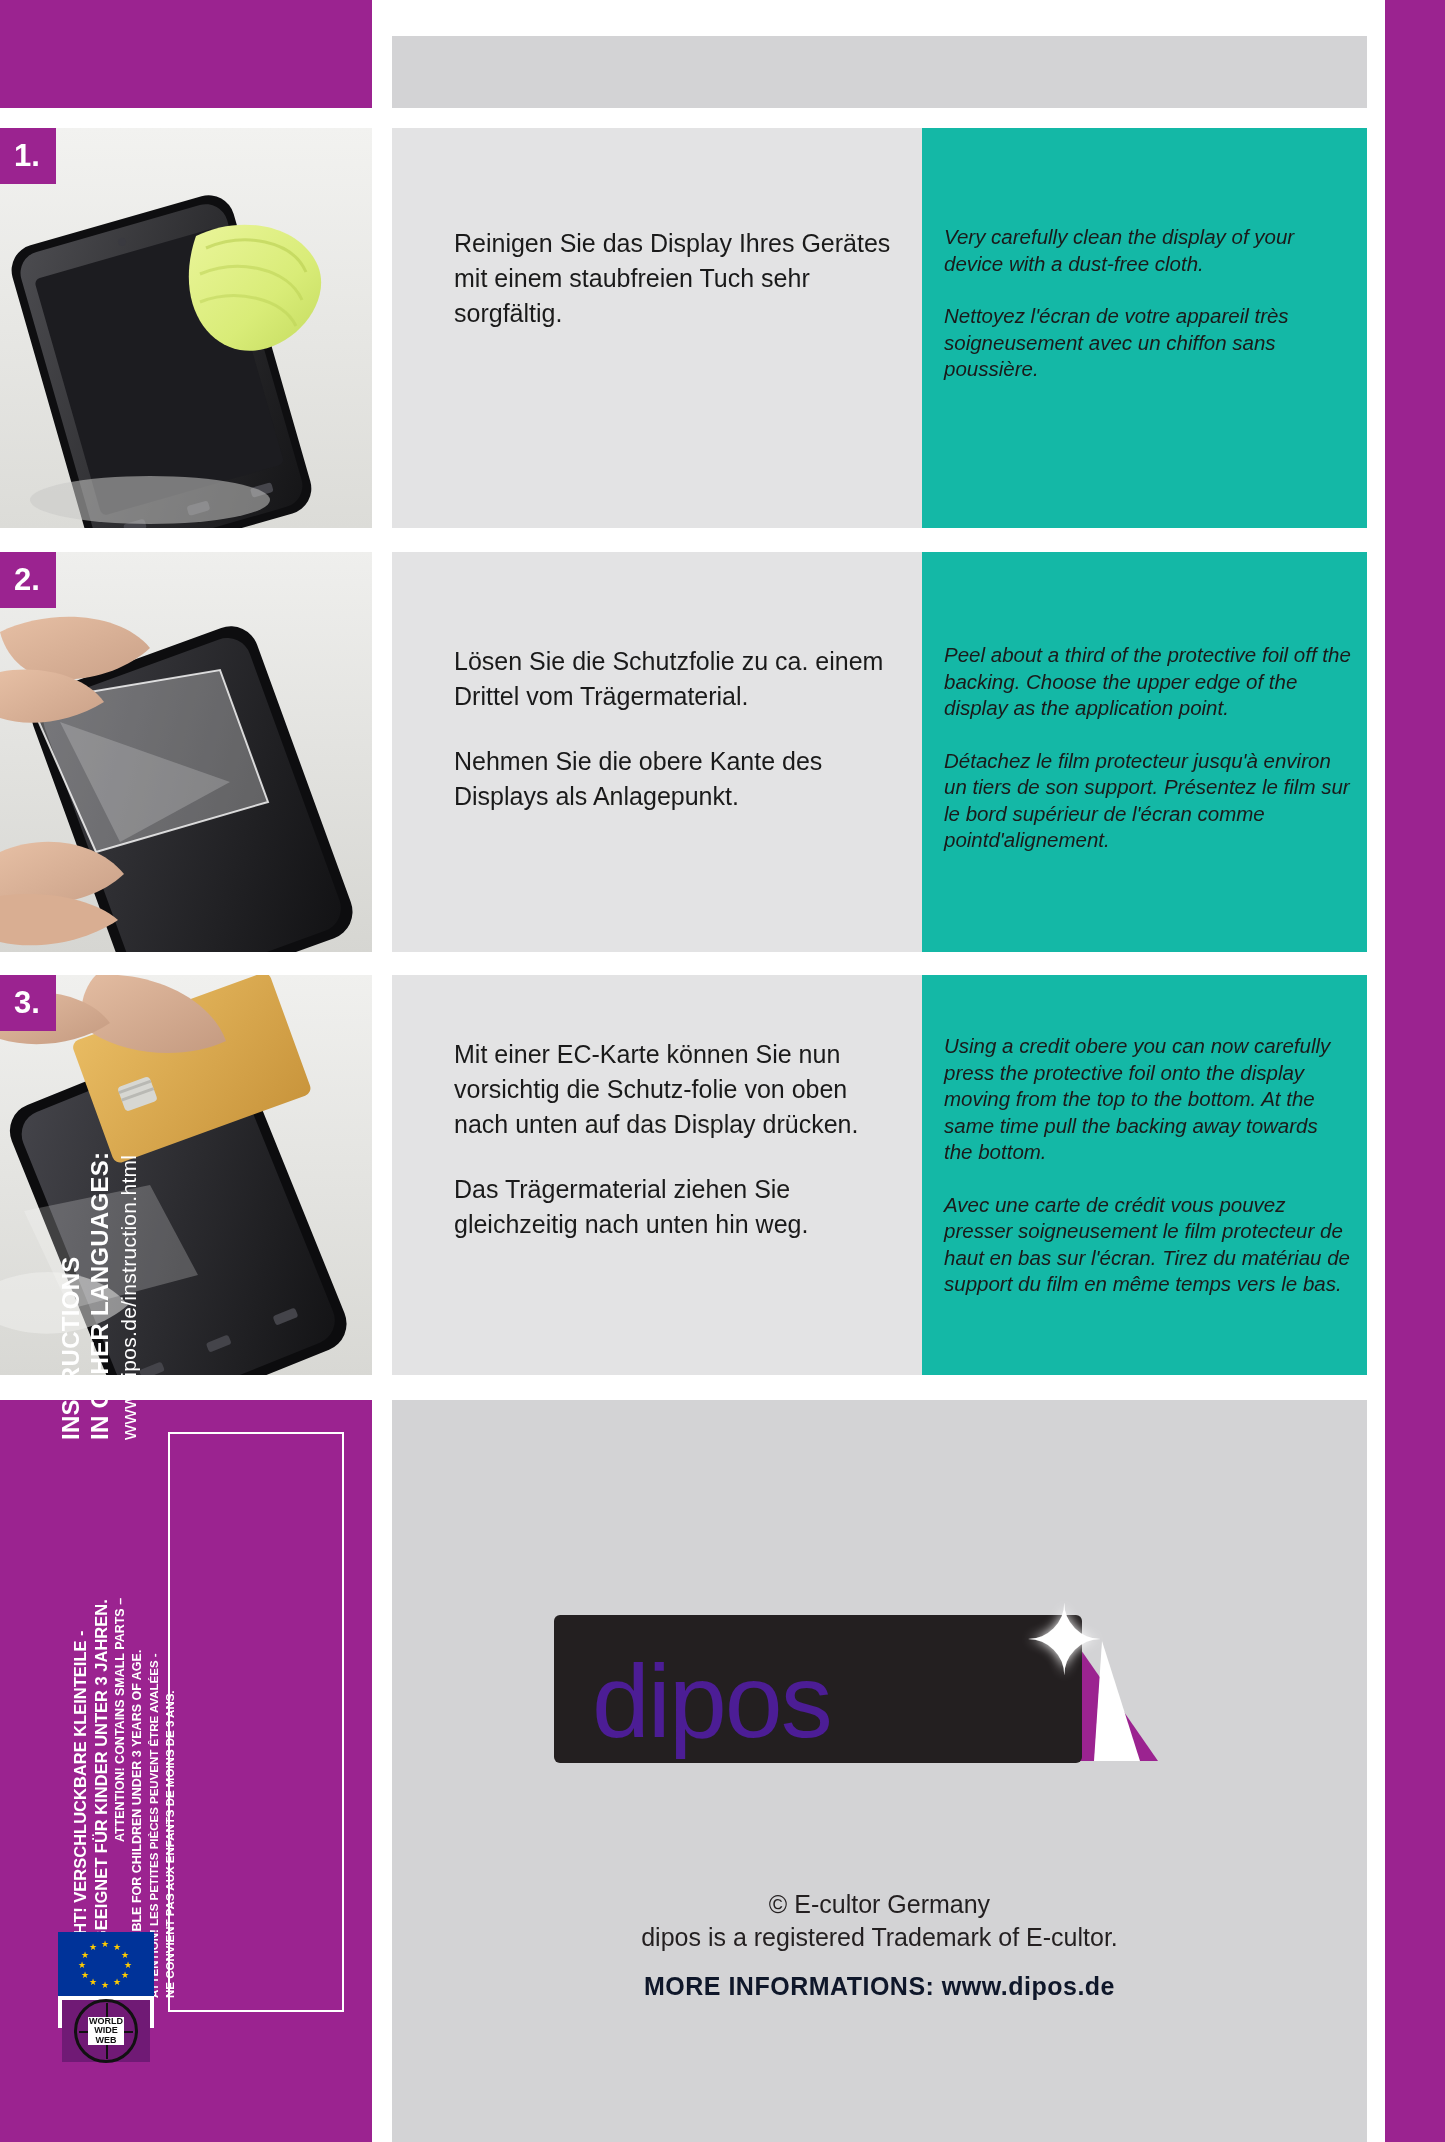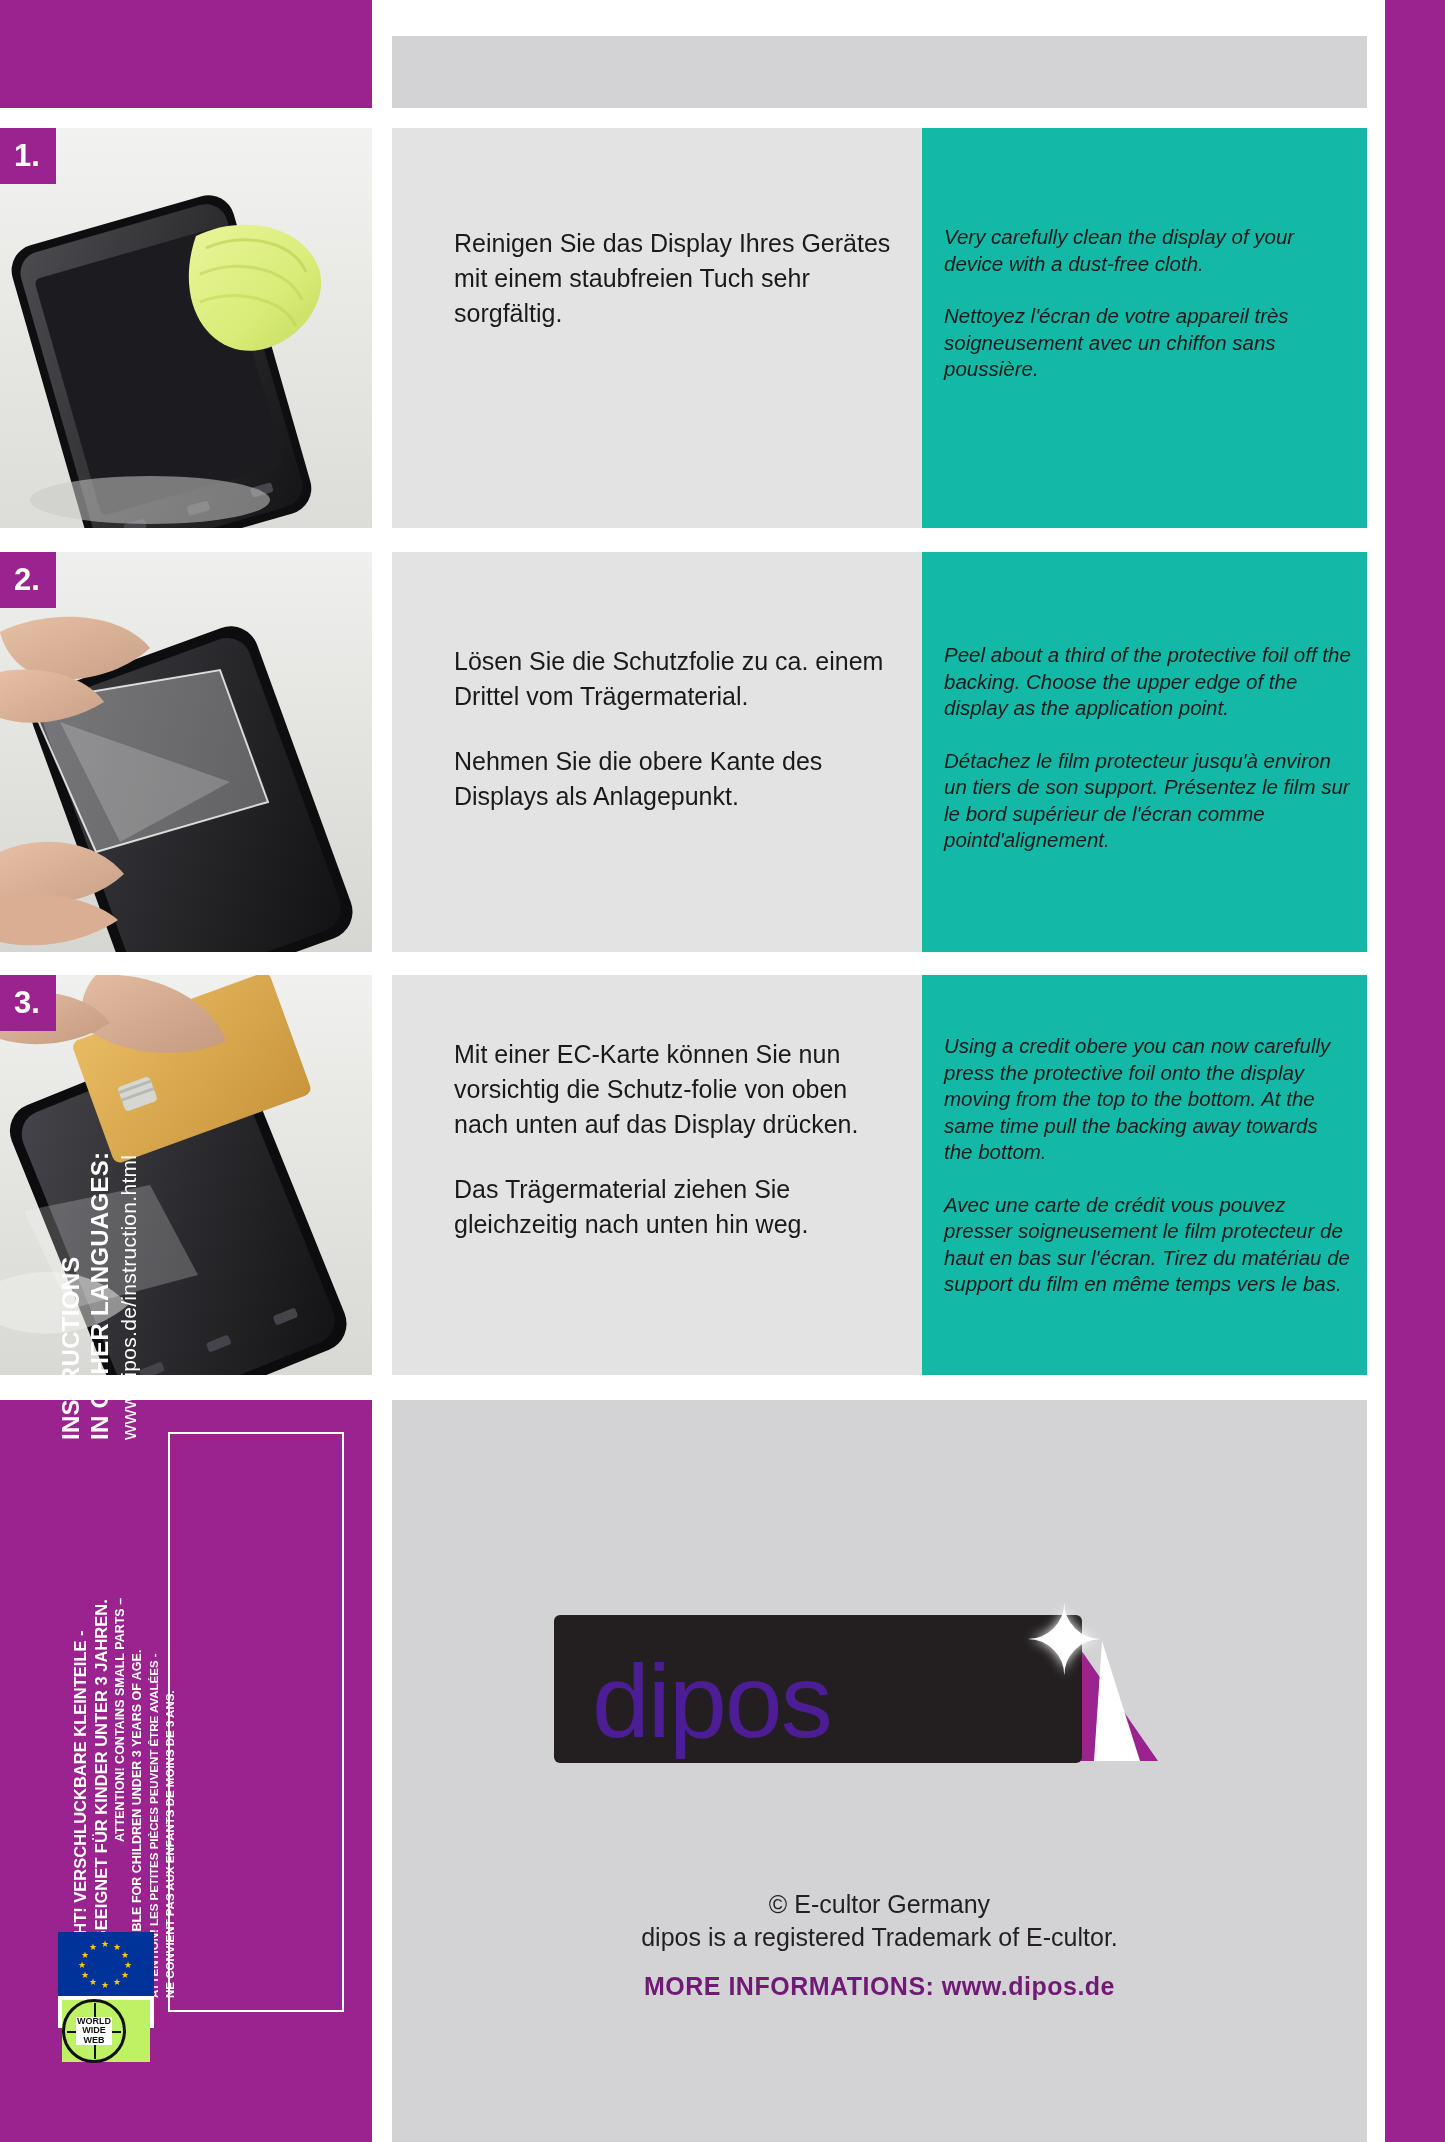--- a/index.html
+++ b/index.html
@@ -170,24 +170,24 @@
   .eu-star {
     position: absolute;
     color: #FFCC00;
     font-size: 9px;
     line-height: 9px;
   }
   .w3-circle {
     position: absolute;
     left: 62px; top: 2000px;
     width: 88px; height: 62px;
-    background: #bef264;
+    background: #701a75;
     display: flex;
     align-items: center;
-    justify-content: flex-start;
+    justify-content: center;
   }
   .w3-ring {
     width: 58px; height: 58px;
     border: 3px solid #111;
     border-radius: 50%;
     position: relative;
     display: flex;
     align-items: center;
     justify-content: center;
   }
@@ -290,21 +290,21 @@
     color: #231F20;
   }
   .moreinfo {
     position: absolute;
     left: 0; top: 572px;
     width: 975px;
     text-align: center;
     font-size: 25px;
     font-weight: 700;
     letter-spacing: 0.5px;
-    color: #701a75;
+    color: #0f172a;
   }
 </style>
 </head>
 <body>
 
 <div class="top-purple"></div>
 <div class="top-gray"></div>
 <div class="right-purple"></div>
 
 <div class="step-row r1">

